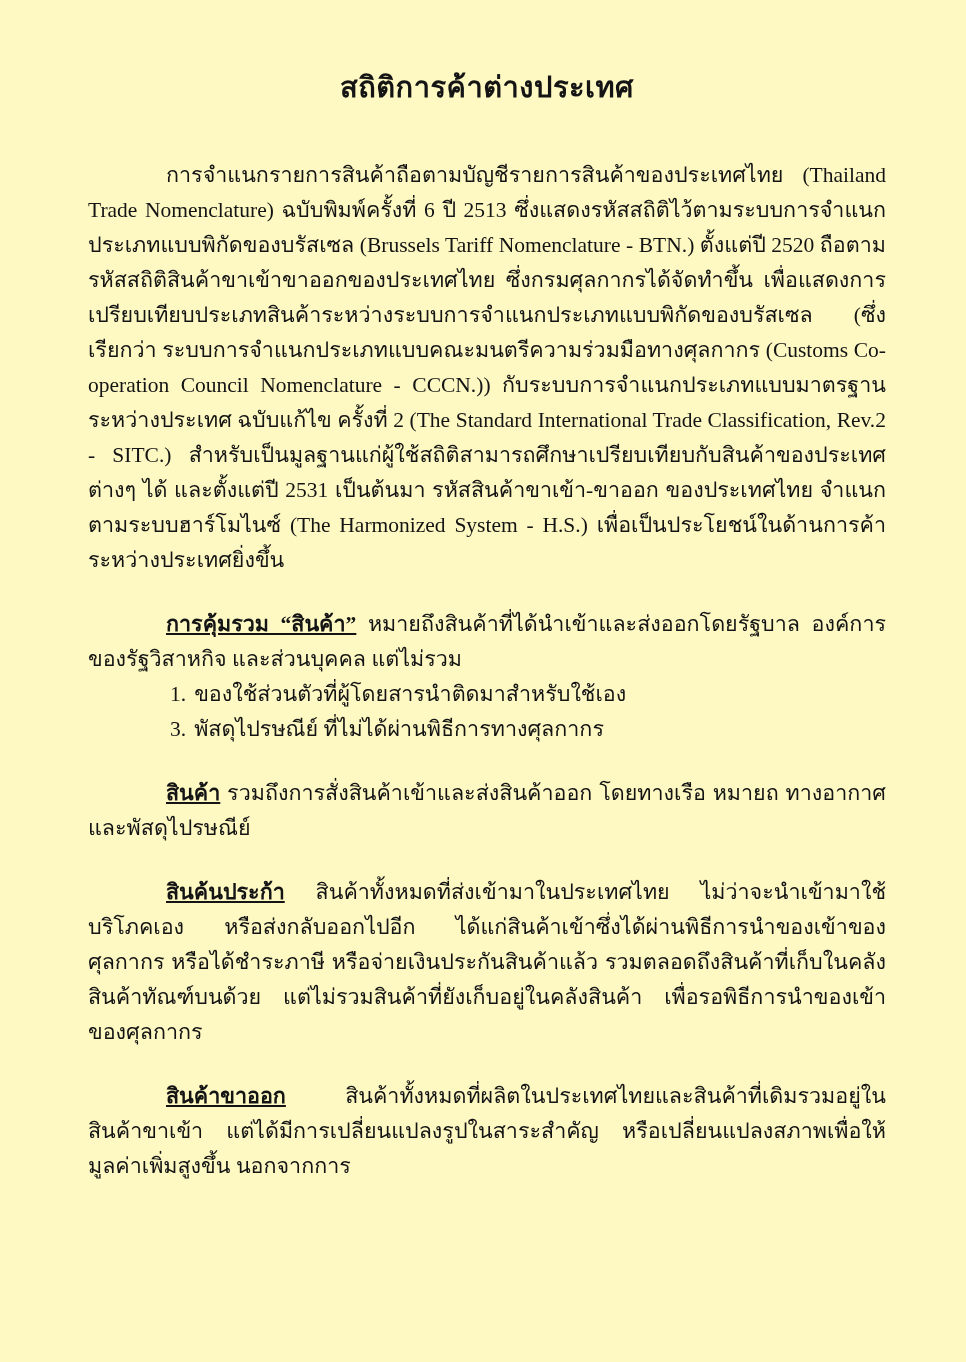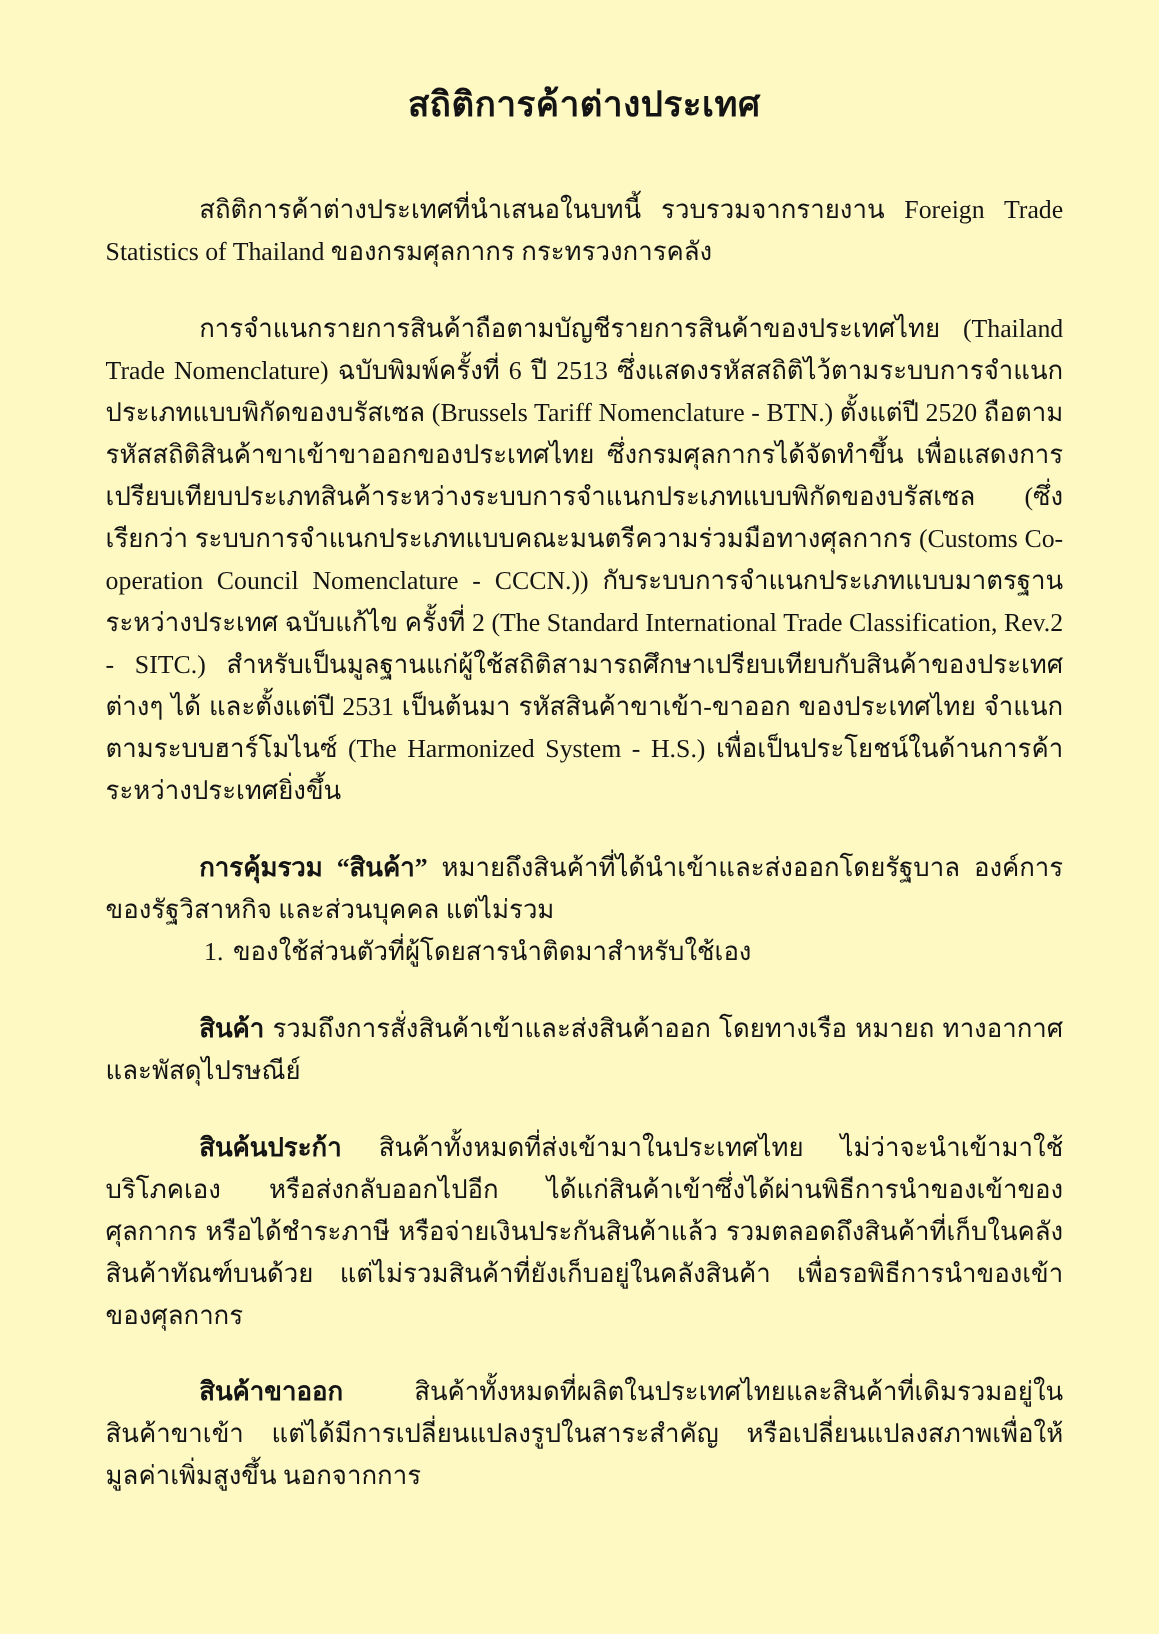--- a/index.html
+++ b/index.html
@@ -27,45 +27,45 @@
     letter-spacing: 0.5px;
   }
   .para {
     margin: 0 0 29px 0;
     font-size: 21.5px;
     line-height: 35px;
     text-align: justify;
     text-indent: 78px;
   }
   .para:last-child { margin-bottom: 0; }
-  .para .lead { font-weight: bold; }
+  .para .lead { font-weight: bold; text-decoration: underline; }
   .exclusion-list {
     margin: -29px 0 29px 0; 
     padding-left: 82px;
     font-size: 21.5px;
     line-height: 35px;
   }
   .exclusion-item { white-space: nowrap; }
   .exclusion-item .num { margin-right: 8px; }
 </style>
 </head>
 <body>
 
 <div class="page">
 
   <h1 class="doc-title">สถิติการค้าต่างประเทศ</h1>
 
-  <p class="para"><span class="lead"></span><span>สถิติการค้าต่างประเทศที่นำเสนอในบทนี้ รวบรวมจากรายงาน Foreign Trade Statistics of Thailand ของกรมศุลกากร กระทรวงการคลัง</span></p>
 
   <p class="para"><span class="lead"></span><span>การจำแนกรายการสินค้าถือตามบัญชีรายการสินค้าของประเทศไทย (Thailand Trade Nomenclature) ฉบับพิมพ์ครั้งที่ 6 ปี 2513 ซึ่งแสดงรหัสสถิติไว้ตามระบบการจำแนกประเภทแบบพิกัดของบรัสเซล (Brussels Tariff Nomenclature - BTN.) ตั้งแต่ปี 2520 ถือตามรหัสสถิติสินค้าขาเข้าขาออกของประเทศไทย ซึ่งกรมศุลกากรได้จัดทำขึ้น เพื่อแสดงการเปรียบเทียบประเภทสินค้าระหว่างระบบการจำแนกประเภทแบบพิกัดของบรัสเซล (ซึ่งเรียกว่า ระบบการจำแนกประเภทแบบคณะมนตรีความร่วมมือทางศุลกากร (Customs Co-operation Council Nomenclature - CCCN.)) กับระบบการจำแนกประเภทแบบมาตรฐานระหว่างประเทศ ฉบับแก้ไข ครั้งที่ 2 (The Standard International Trade Classification, Rev.2 - SITC.) สำหรับเป็นมูลฐานแก่ผู้ใช้สถิติสามารถศึกษาเปรียบเทียบกับสินค้าของประเทศต่างๆ ได้ และตั้งแต่ปี 2531 เป็นต้นมา รหัสสินค้าขาเข้า-ขาออก ของประเทศไทย จำแนกตามระบบฮาร์โมไนซ์ (The Harmonized System - H.S.) เพื่อเป็นประโยชน์ในด้านการค้าระหว่างประเทศยิ่งขึ้น</span></p>
 
   <p class="para"><span class="lead">การคุ้มรวม “สินค้า”</span><span> หมายถึงสินค้าที่ได้นำเข้าและส่งออกโดยรัฐบาล องค์การของรัฐวิสาหกิจ และส่วนบุคคล แต่ไม่รวม</span></p>
 
   <div class="exclusion-list">
     <div class="exclusion-item"><span class="num">1.</span><span>ของใช้ส่วนตัวที่ผู้โดยสารนำติดมาสำหรับใช้เอง</span></div>
+    <div class="exclusion-item"><span class="num">3.</span><span>พัสดุไปรษณีย์ ที่ไม่ได้ผ่านพิธีการทางศุลกากร</span></div>
   </div>
 
   <p class="para"><span class="lead">สินค้า</span><span> รวมถึงการสั่งสินค้าเข้าและส่งสินค้าออก โดยทางเรือ หมายถ ทางอากาศ และพัสดุไปรษณีย์</span></p>
 
   <p class="para"><span class="lead">สินค้นประก้า</span><span> สินค้าทั้งหมดที่ส่งเข้ามาในประเทศไทย ไม่ว่าจะนำเข้ามาใช้บริโภคเอง หรือส่งกลับออกไปอีก ได้แก่สินค้าเข้าซึ่งได้ผ่านพิธีการนำของเข้าของศุลกากร หรือได้ชำระภาษี หรือจ่ายเงินประกันสินค้าแล้ว รวมตลอดถึงสินค้าที่เก็บในคลังสินค้าทัณฑ์บนด้วย แต่ไม่รวมสินค้าที่ยังเก็บอยู่ในคลังสินค้า เพื่อรอพิธีการนำของเข้าของศุลกากร</span></p>
 
   <p class="para"><span class="lead">สินค้าขาออก</span><span> สินค้าทั้งหมดที่ผลิตในประเทศไทยและสินค้าที่เดิมรวมอยู่ในสินค้าขาเข้า แต่ได้มีการเปลี่ยนแปลงรูปในสาระสำคัญ หรือเปลี่ยนแปลงสภาพเพื่อให้มูลค่าเพิ่มสูงขึ้น นอกจากการ</span></p>
 
 </div>
 

